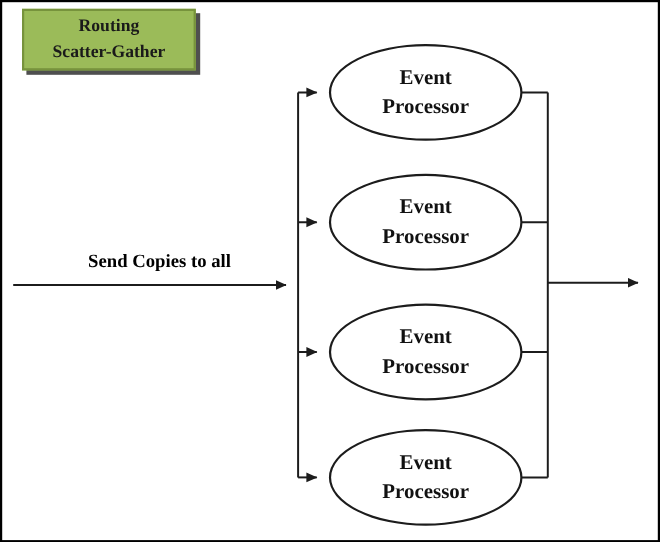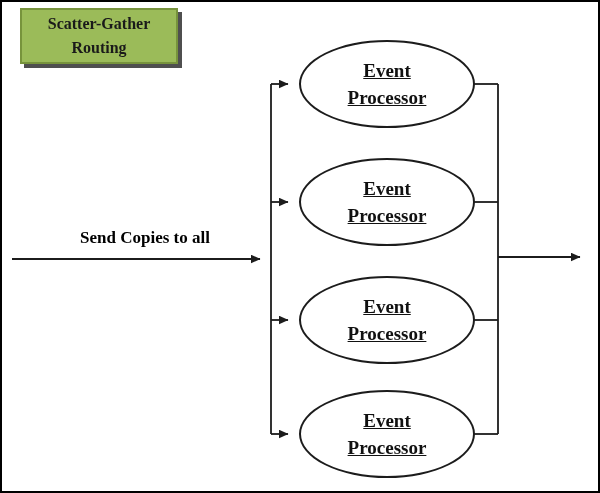--- a/index.html
+++ b/index.html
@@ -74,31 +74,30 @@
     border-radius: 50%;
     display: flex;
     flex-direction: column;
     align-items: center;
     justify-content: center;
     text-align: center;
     font-weight: bold;
     font-size: 19px;
     line-height: 27px;
     color: #111111;
-    text-decoration: underline;
   }
 </style>
 </head>
 <body>
 
 <div class="canvas">
 
   <div class="title-box">
+    <div>Routing</div>
     <div>Scatter-Gather</div>
-    <div>Routing</div>
   </div>
 
   <div class="arrow-label">Send Copies to all</div>
 
   <svg class="connectors" viewBox="0 0 596 489">
     <defs>
       <marker id="ah" markerUnits="userSpaceOnUse" markerWidth="11" markerHeight="10" refX="9.5" refY="4.5" orient="auto">
         <path class="ah" d="M0,0 L10,4.5 L0,9 Z"></path>
       </marker>
     </defs>

